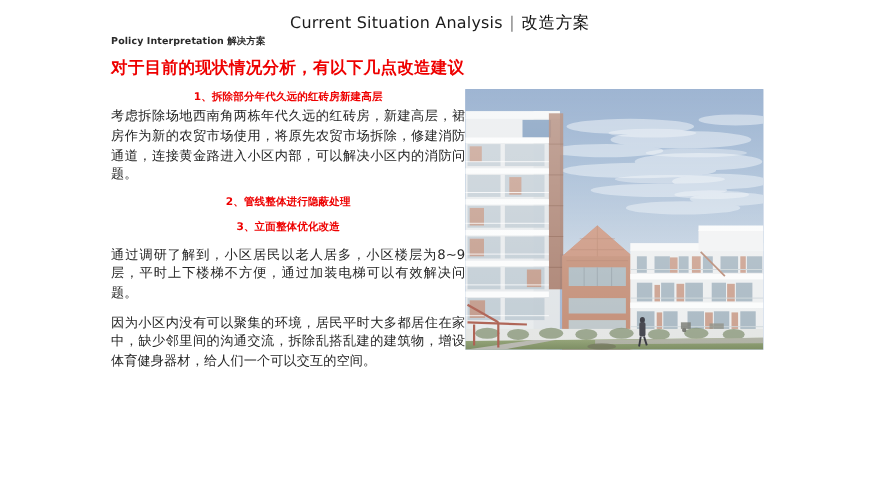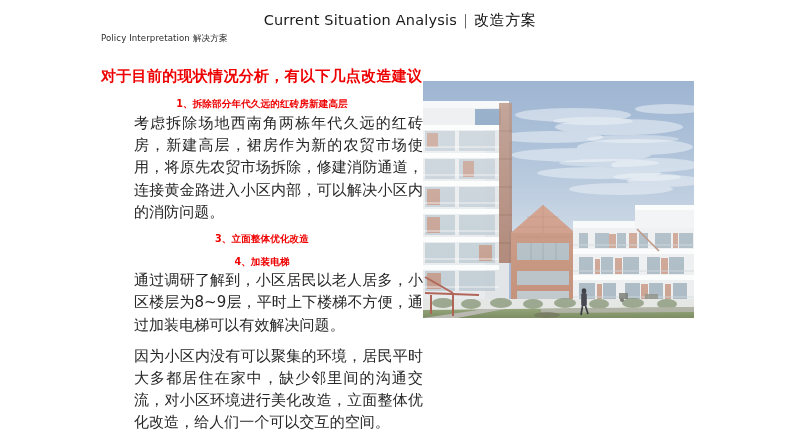--- a/index.html
+++ b/index.html
@@ -55,22 +55,23 @@
   .content {
     position: absolute;
     left: 101px;
     top: 34px;
     width: 322px;
   }
   .kicker {
     font-size: 8.6px;
     color: #2b2b2b;
     letter-spacing: 0.1px;
-    margin: 0 0 24px 0;
+    margin: 0 0 9px 0;
     line-height: 1.1;
+    font-weight: bold;
   }
   .kicker .kicker-cn {
     font-size: 8.6px;
     padding-left: 3px;
   }
   .redhead {
     font-size: 15px;
     font-weight: bold;
     color: #ee0000;
     letter-spacing: 0.3px;
@@ -84,27 +85,26 @@
   .item-title {
     font-size: 9.6px;
     font-weight: bold;
     color: #ee0000;
     line-height: 1.45;
     letter-spacing: 0.1px;
     margin-bottom: 1px;
     text-align: center;
   }
   .item-body {
-    font-size: 15px;
+    font-size: 12px;
     color: #262626;
     line-height: 1.47;
     letter-spacing: 0.05px;
     text-align: justify;
     text-justify: inter-ideograph;
-    margin-left: 33px;
   }
 
   
   .photo {
     position: absolute;
     left: 423px;
     top: 81px;
     width: 271px;
     height: 237px;
     overflow: hidden;
@@ -128,33 +128,33 @@
     </p>
 
     <p class="redhead">对于目前的现状情况分析，有以下几点改造建议</p>
 
     <div class="item">
       <div class="item-title">1、拆除部分年代久远的红砖房新建高层</div>
       <div class="item-body">考虑拆除场地西南角两栋年代久远的红砖房，新建高层，裙房作为新的农贸市场使用，将原先农贸市场拆除，修建消防通道，连接黄金路进入小区内部，可以解决小区内的消防问题。</div>
     </div>
 
     <div class="item">
+      <div class="item-title">2、管线整体进行隐蔽处理</div>
     </div>
 
     <div class="item">
       <div class="item-title">3、立面整体优化改造</div>
     </div>
 
     <div class="item">
-      <div class="item-title">4、加装电梯</div>
       <div class="item-body">通过调研了解到，小区居民以老人居多，小区楼层为8~9层，平时上下楼梯不方便，通过加装电梯可以有效解决问题。</div>
     </div>
 
     <div class="item">
-      <div class="item-body">因为小区内没有可以聚集的环境，居民平时大多都居住在家中，缺少邻里间的沟通交流，对小区环境进行美化改造，立面整体优化改造，给人们一个可以交互的空间。</div>
+      <div class="item-body">因为小区内没有可以聚集的环境，居民平时大多都居住在家中，缺少邻里间的沟通交流，拆除乱搭乱建的建筑物，增设体育健身器材，给人们一个可以交互的空间。</div>
     </div>
 
   </div>
 
   <div class="photo">
     <svg width="271" height="237" viewBox="0 0 271 237">
       <defs>
         <linearGradient id="skyGrad" x1="0" y1="0" x2="0" y2="1">
           <stop offset="0%" stop-color="#6d8fbb"></stop>
           <stop offset="45%" stop-color="#93aecd"></stop>

